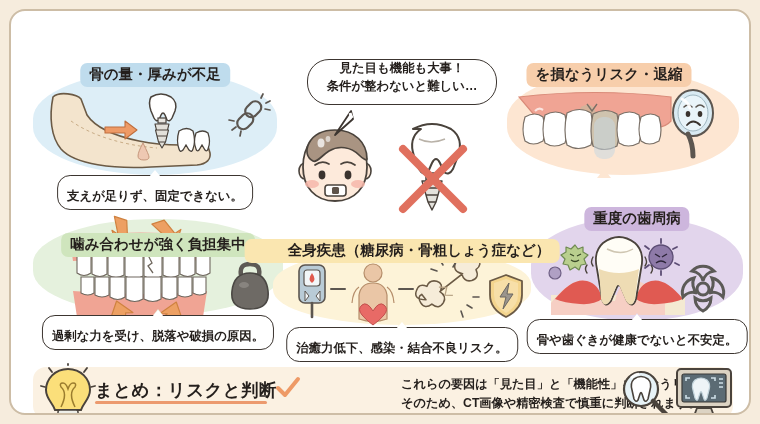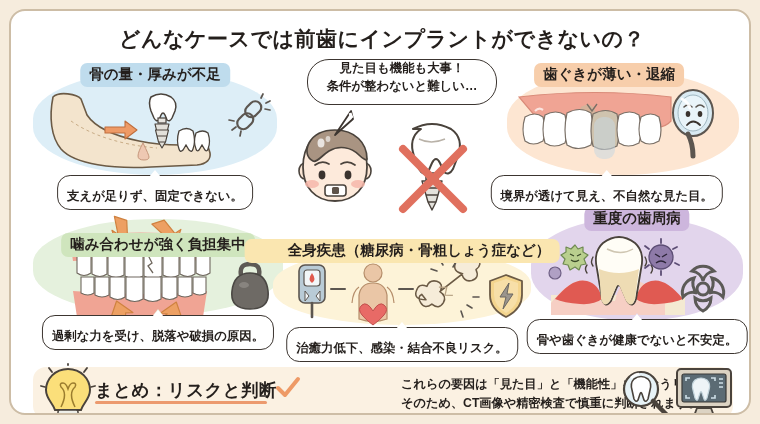--- a/index.html
+++ b/index.html
@@ -92,21 +92,20 @@
 </style>
 </head>
 <body>
 
 <div id="stage">
   <div class="card-frame">
 
     <div class="title-wrap">
       <span class="title-text">
         <span class="title-hl"></span>
-        <span>どんなケースでは前歯にインプラントができないの？</span>
       </span>
     </div>
 
     <div class="panel" style="left:22px;top:52px;width:244px;height:140px;">
       <div class="blob" style="background:#ddeef7;"></div>
       <div class="panel-head" style="background:#bfdced;">骨の量・厚みが不足</div>
 
       <svg class="art" style="left:14px;top:28px;" width="200" height="82" viewBox="0 0 200 82">
         <path d="M6 6 C2 26 4 46 14 58 C28 74 68 78 104 76 L150 74 C160 73 164 68 163 62 L160 52 C152 54 120 56 92 50 C68 45 48 36 40 24 L34 8 C30 3 12 0 6 6 Z" fill="#f3e4cd" stroke="#6b5a45" stroke-width="1.6" stroke-linejoin="round"></path>
         <path d="M24 30 C44 44 74 54 110 57" fill="none" stroke="#c8ac86" stroke-width="1" stroke-dasharray="3 3"></path>
@@ -178,21 +177,21 @@
         <path d="M33 60 h20 l-2 7 h-16 z M35 67 h16 l-2 7 h-12 z M37 74 h12 l-2 7 h-8 z M39 81 h8 l-4 8 z" fill="#e4e2dc" stroke="#4a433c" stroke-width="1.4" stroke-linejoin="round"></path>
         <g stroke="#e0705e" stroke-width="8" stroke-linecap="round">
           <path d="M14 28 L74 88"></path>
           <path d="M74 28 L14 88"></path>
         </g>
       </svg>
     </div>
 
     <div class="panel" style="left:496px;top:52px;width:232px;height:140px;">
       <div class="blob" style="background:#fde6d2;"></div>
-      <div class="panel-head" style="background:#f7ceab;left:44%;">歯ぐきが薄い・退縮</div>
+      <div class="panel-head" style="background:#f7ceab;left:44%;">を損なうリスク・退縮</div>
 
       <svg class="art" style="left:8px;top:28px;" width="162" height="78" viewBox="0 0 162 78">
         <path d="M4 6 q76 -9 152 0 l0 24 q-8 9 -22 5 q-16 -5 -26 4 q-14 8 -28 0 q-14 -9 -28 -3 q-16 6 -26 -4 z" fill="#f0a494" stroke="#d98b79" stroke-width="1.2"></path>
         <path d="M66 16 q14 -8 16 12 q1 12 -4 14 q-8 2 -12 -8 q-3 -11 0 -18 z" fill="#cbb79c" opacity=".75"></path>
         <g fill="#fff" stroke="#7a7067" stroke-width="1.2">
           <path d="M10 26 q10 -6 18 0 q4 14 0 24 q-10 6 -18 0 q-4 -11 0 -24 z"></path>
           <path d="M30 24 q11 -6 20 0 q4 16 0 28 q-11 6 -20 0 q-4 -13 0 -28 z"></path>
           <path d="M52 22 q13 -7 24 0 q4 19 0 32 q-13 7 -24 0 q-4 -14 0 -32 z"></path>
           <path d="M78 23 q13 -7 24 0 q4 19 0 32 q-13 7 -24 0 q-4 -14 0 -32 z" fill="#cfc3ae"></path>
           <path d="M104 24 q11 -6 20 0 q4 16 0 28 q-11 6 -20 0 q-4 -13 0 -28 z"></path>
@@ -211,21 +210,20 @@
         <path d="M27 18 q4 -4 8 0" fill="none" stroke="#5c5650" stroke-width="1.6" stroke-linecap="round"></path>
         <ellipse cx="19" cy="25" rx="2.3" ry="3" fill="#3a332e"></ellipse>
         <ellipse cx="31" cy="25" rx="2.3" ry="3" fill="#3a332e"></ellipse>
         <path d="M18 36 q6 -7 13 0" fill="none" stroke="#3a332e" stroke-width="1.8" stroke-linecap="round"></path>
         <path d="M13 10 q6 3 8 9" fill="none" stroke="#fff" stroke-width="3" stroke-linecap="round" opacity=".9"></path>
       </svg>
 
       <svg class="cap-notch" style="top:106px;left:42%;" viewBox="0 0 14 9">
         <path d="M7 0 L14 9 L0 9 Z" fill="#fde6d2"></path>
       </svg>
-      <div class="caption" style="top:112px;left:43%;">境界が透けて見え、不自然な見た目。</div>
     </div>
 
     <div class="panel" style="left:22px;top:198px;width:250px;height:138px;">
       <div class="blob" style="background:#e5f1dd;top:10px;height:96px;"></div>
       <div class="panel-head" style="background:#cfe5bd;margin-top:24px;">噛み合わせが強く負担集中</div>
 
       <svg class="art" style="left:22px;top:24px;" width="170" height="86" viewBox="0 0 170 86">
         <path d="M14 2 q72 -5 142 0 l-4 26 q-67 -5 -134 0 z" fill="#f0a494"></path>
         <path d="M18 58 q67 6 134 0 l-4 26 q-63 5 -126 0 z" fill="#f0a494"></path>
         <g fill="#fff" stroke="#6f675e" stroke-width="1.1">

